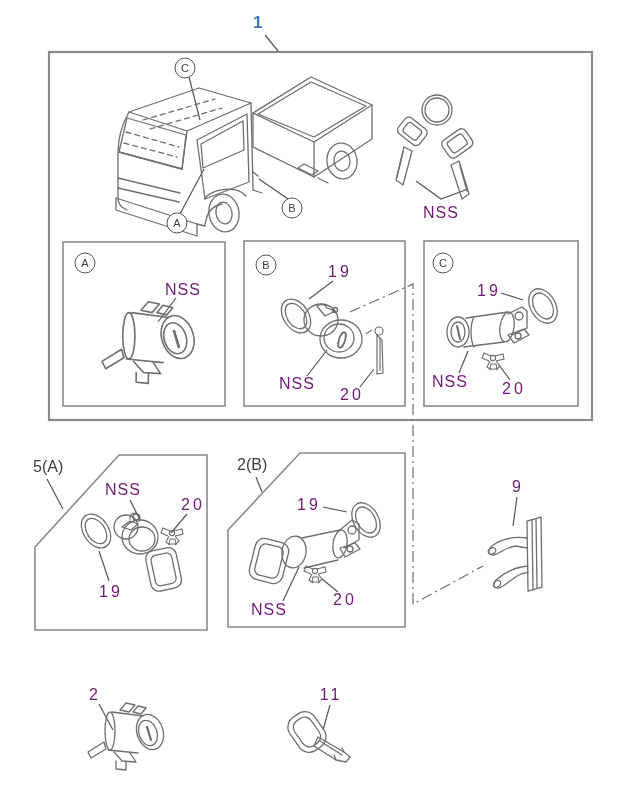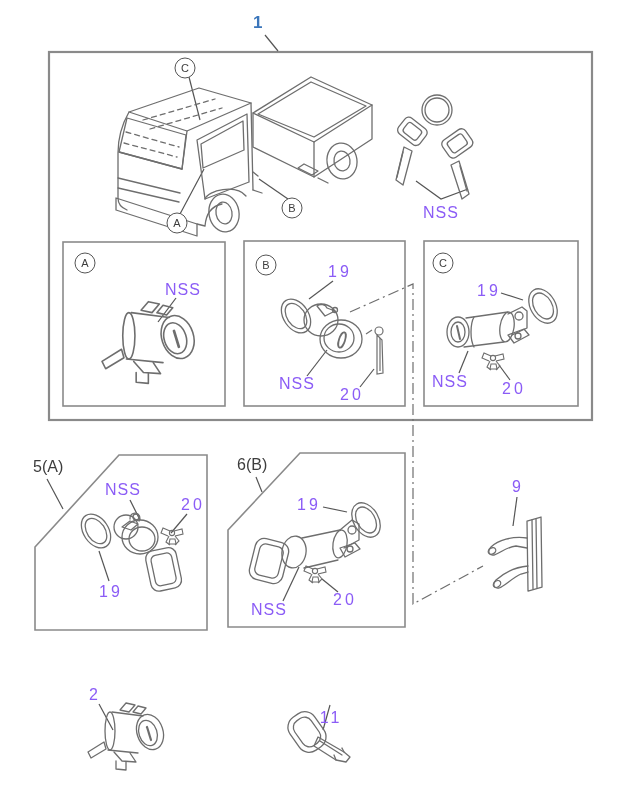--- a/index.html
+++ b/index.html
@@ -3,21 +3,21 @@
 <meta charset="utf-8">
 <style>
   html,body { margin:0; padding:0; background:#ffffff; }
   .canvas {
     position:relative; width:642px; height:811px; background:#ffffff;
     font-family:"Liberation Sans", sans-serif; overflow:hidden;
   }
   svg.art { position:absolute; left:0; top:0; }
   .lbl {
     position:absolute; transform:translate(-50%,-50%);
-    color:#8b5cf6; font-size:16px; letter-spacing:1px; white-space:nowrap;
+    color:#701a75; font-size:16px; letter-spacing:1px; white-space:nowrap;
     line-height:1;
   }
   .num { letter-spacing:3px;text-align:center; }
   .circ {
     position:absolute; transform:translate(-50%,-50%);
     width:19px; height:19px; border:1.4px solid #555555; border-radius:50%;
     display:flex; align-items:center; justify-content:center;
     font-size:11px; color:#3d3d3d; background:#ffffff; line-height:1;
   }
   .callout1 {
@@ -248,22 +248,22 @@
   <div class="circ" style="left:443px; top:263px;">C</div>
   <div class="lbl num" style="left:489px; top:291px;">19</div>
   <div class="lbl" style="left:450px; top:382px;">NSS</div>
   <div class="lbl num" style="left:514px; top:389px;">20</div>
 
   <div class="subtitle" style="left:33px; top:459px;">5(A)</div>
   <div class="lbl" style="left:123px; top:490px;">NSS</div>
   <div class="lbl num" style="left:193px; top:505px;">20</div>
   <div class="lbl num" style="left:111px; top:592px;">19</div>
 
-  <div class="subtitle" style="left:237px; top:457px;">6(B)</div>
+  <div class="subtitle" style="left:237px; top:457px;">2(B)</div>
   <div class="lbl num" style="left:309px; top:505px;">19</div>
   <div class="lbl" style="left:269px; top:610px;">NSS</div>
   <div class="lbl num" style="left:345px; top:600px;">20</div>
 
   <div class="lbl num" style="left:518px; top:487px;">9</div>
   <div class="lbl num" style="left:95px; top:695px;">2</div>
-  <div class="lbl num" style="left:331px; top:695px;margin-top:23px;">11</div>
+  <div class="lbl num" style="left:331px; top:695px;">11</div>
 
 </div>
 
 </body></html>

